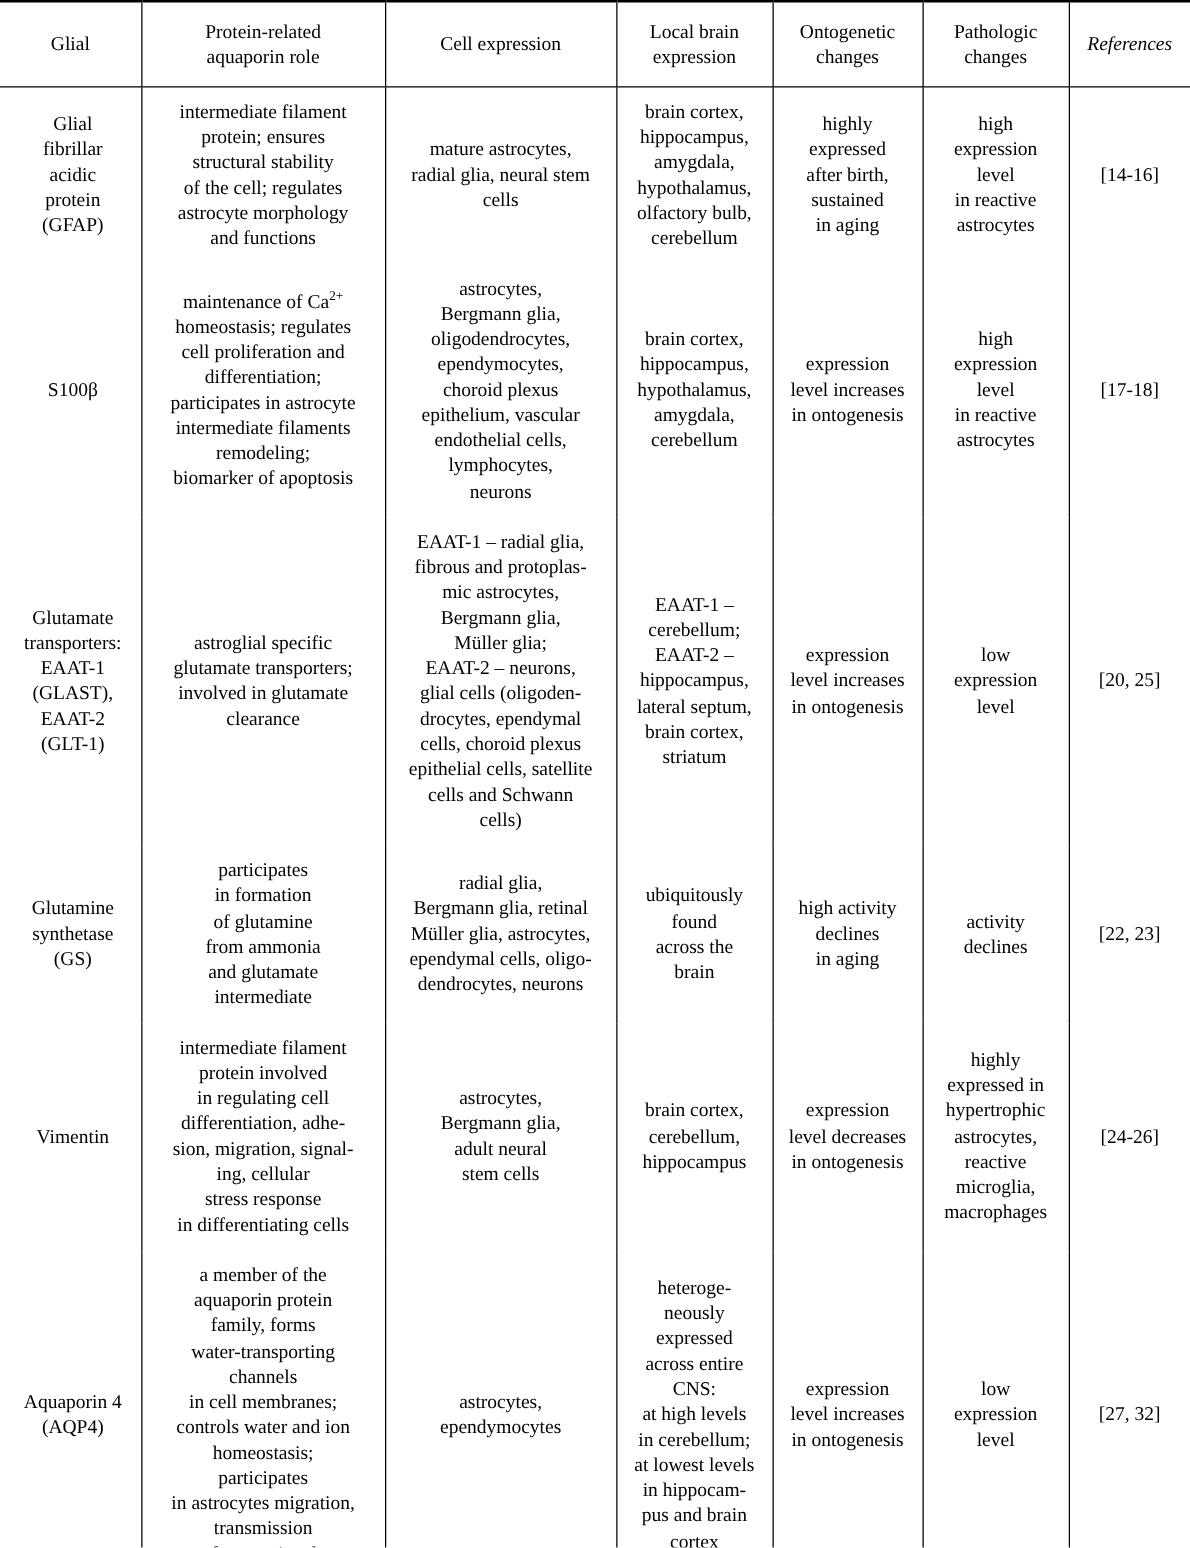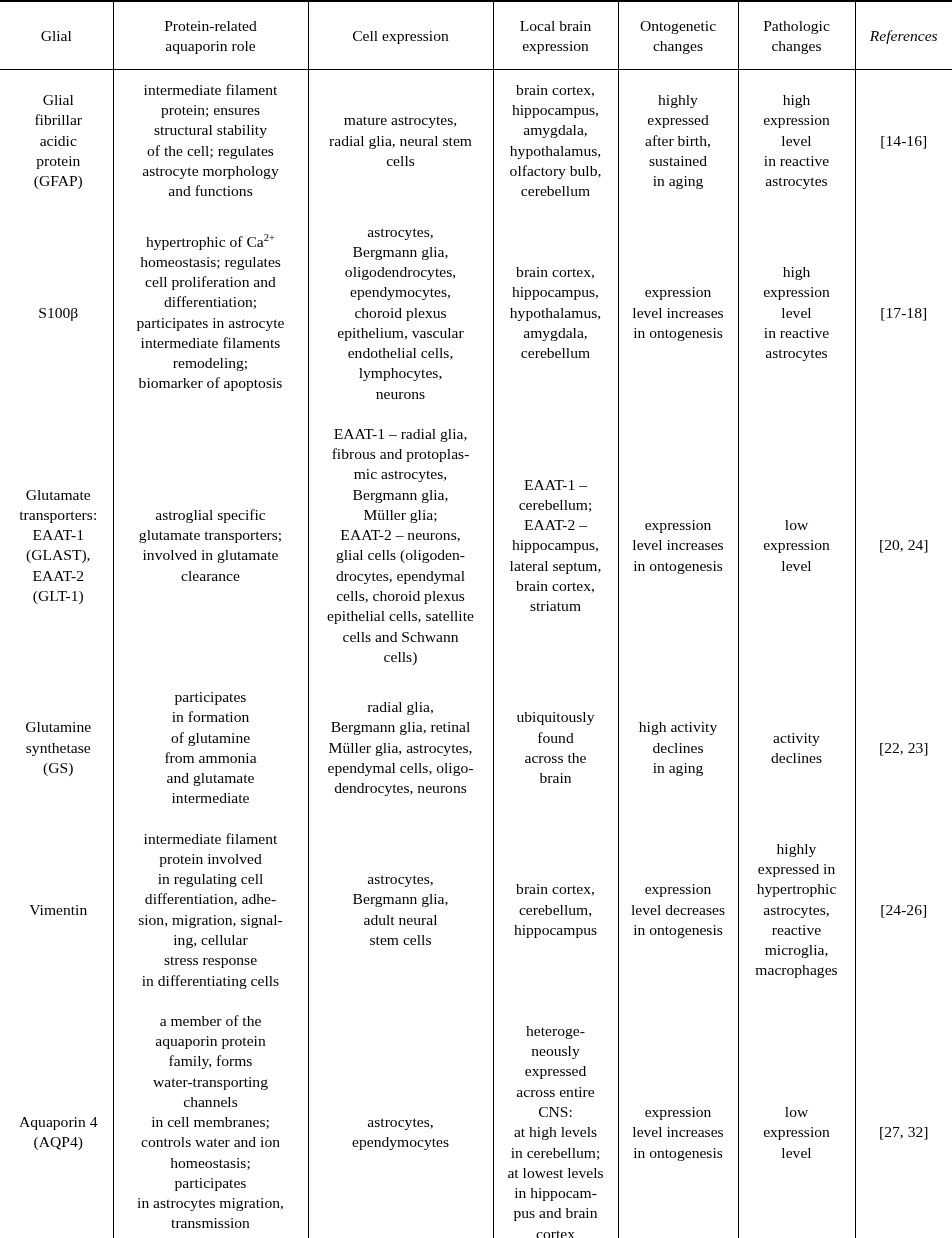--- a/index.html
+++ b/index.html
@@ -129,21 +129,21 @@
       <td><span class="cell-text">high
 expression
 level
 in reactive
 astrocytes</span></td>
       <td><span class="cell-text">[14-16]</span></td>
     </tr>
 
     <tr>
       <td class="marker-cell"><span class="cell-text">S100β</span></td>
-      <td><span class="cell-text"><span>hypertrophic of Ca</span><span class="sup">2+</span><span>
+      <td><span class="cell-text"><span>maintenance of Ca</span><span class="sup">2+</span><span>
 homeostasis; regulates
 cell proliferation and
 differentiation;
 participates in astrocyte
 intermediate filaments
 remodeling;
 biomarker of apoptosis</span></span></td>
       <td><span class="cell-text">astrocytes,
 Bergmann glia,
 oligodendrocytes,
@@ -198,21 +198,21 @@
 hippocampus,
 lateral septum,
 brain cortex,
 striatum</span></td>
       <td><span class="cell-text">expression
 level increases
 in ontogenesis</span></td>
       <td><span class="cell-text">low
 expression
 level</span></td>
-      <td><span class="cell-text">[20, 24]</span></td>
+      <td><span class="cell-text">[20, 25]</span></td>
     </tr>
 
     <tr>
       <td class="marker-cell"><span class="cell-text">Glutamine
 synthetase
 (GS)</span></td>
       <td><span class="cell-text">participates
 in formation
 of glutamine
 from ammonia

